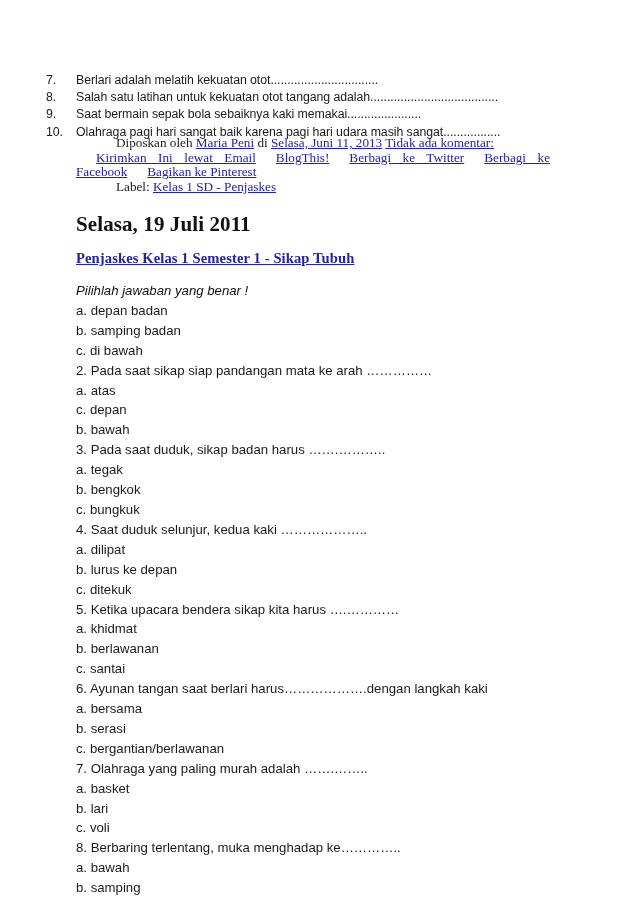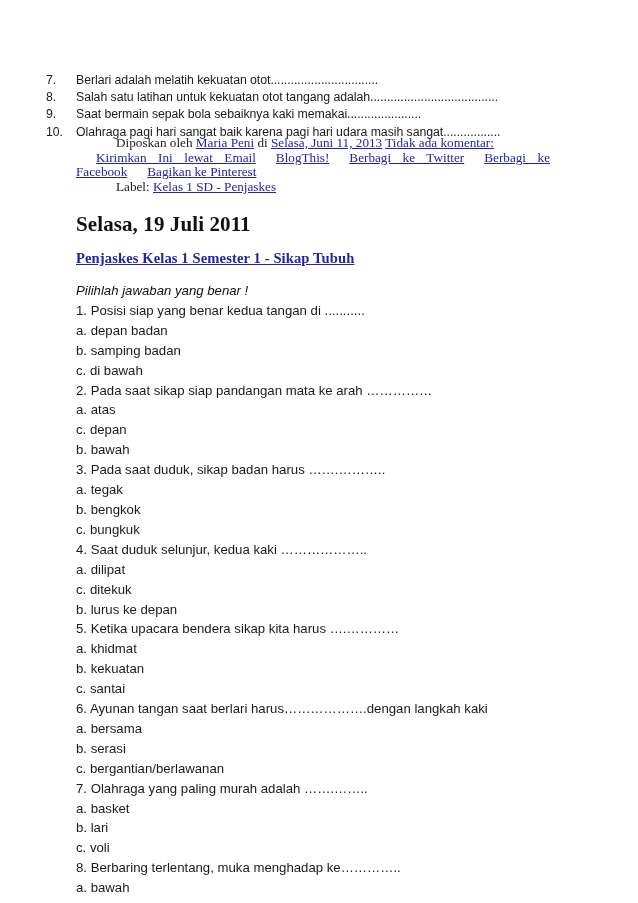--- a/index.html
+++ b/index.html
@@ -168,39 +168,38 @@
     </div>
   </div>
 
   <div class="post-date">Selasa, 19 Juli 2011</div>
 
   <div class="post-title">Penjaskes Kelas 1 Semester 1 - Sikap Tubuh</div>
 
   <div class="quiz">
     <div class="instruction">Pilihlah jawaban yang benar !</div>
     <div id="quizList">
-        <div class="qline">1. Posisi siap yang benar kedua tangan di ...........</div>
         <div class="opt">a. depan badan</div>
         <div class="opt">b. samping badan</div>
         <div class="opt">c. di bawah</div>
         <div class="qline">2. Pada saat sikap siap pandangan mata ke arah ……………</div>
         <div class="opt">a. atas</div>
         <div class="opt">c. depan</div>
         <div class="opt">b. bawah</div>
         <div class="qline">3. Pada saat duduk,  sikap badan harus …….………..</div>
         <div class="opt">a. tegak</div>
         <div class="opt">b. bengkok</div>
         <div class="opt">c. bungkuk</div>
         <div class="qline">4. Saat duduk selunjur,  kedua kaki ………………..</div>
         <div class="opt">a. dilipat</div>
+        <div class="opt">b. lurus ke depan</div>
         <div class="opt">c. ditekuk</div>
-        <div class="opt">b. lurus ke depan</div>
         <div class="qline">5. Ketika upacara bendera sikap kita harus  ….…………</div>
         <div class="opt">a. khidmat</div>
-        <div class="opt">b. kekuatan</div>
+        <div class="opt">b. berlawanan</div>
         <div class="opt">c. santai</div>
         <div class="qline">6. Ayunan tangan saat berlari harus……………….dengan langkah kaki</div>
         <div class="opt">a. bersama</div>
         <div class="opt">b. serasi</div>
         <div class="opt">c. bergantian/berlawanan</div>
         <div class="qline">7. Olahraga yang paling murah adalah …….……..</div>
         <div class="opt">a. basket</div>
         <div class="opt">b. lari</div>
         <div class="opt">c. voli</div>
         <div class="qline">8. Berbaring terlentang,  muka menghadap ke…………..</div>

